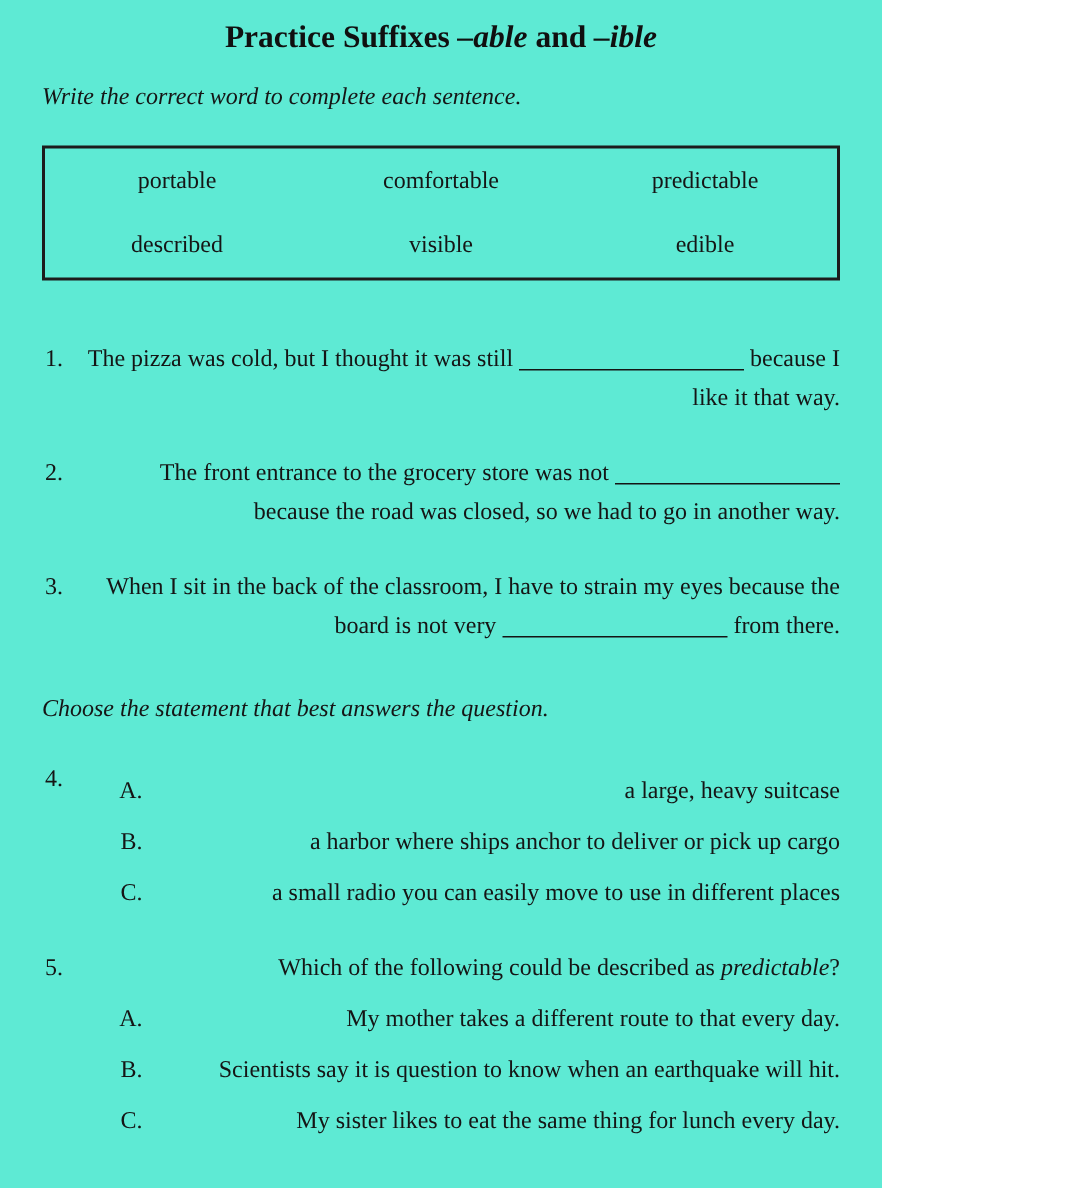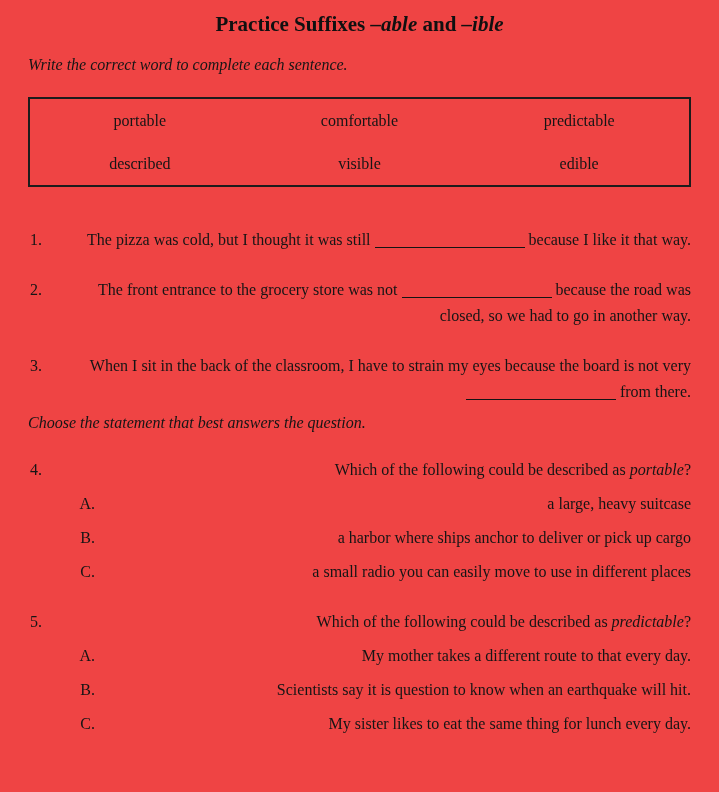--- a/index.html
+++ b/index.html
@@ -1,20 +1,20 @@
 <!DOCTYPE html>
 <html><head>
 <meta charset="utf-8">
 <style>
   html, body { margin: 0; padding: 0; background: #ffffff; }
   .page {
     position: relative;
-    width: 719px;
+    width: 588px;
     height: 792px;
-    background: #ef4444;
+    background: #5eead4;
     color: #151515;
     font-family: "Liberation Serif", "DejaVu Serif", serif;
     font-size: 16px;
     line-height: 26px;
     overflow: hidden;
     box-sizing: border-box;
     padding-top: 11px;
   }
   .title {
     margin: 0;
@@ -23,21 +23,21 @@
     font-weight: bold;
     line-height: 26px;
     color: #101010;
   }
   .title .it { font-style: italic; }
   .instruction {
     margin: 18px 28px 0 28px;
     font-style: italic;
     line-height: 20px;
   }
-  .instruction.second { margin-top: 8px; }
+  .instruction.second { margin-top: 32px; }
   .wordbank {
     margin: 22px 28px 0 28px;
     border: 2px solid #1c1c1c;
     height: 86px;
     display: grid;
     grid-template-columns: 1fr 1fr 1fr;
     grid-template-rows: 1fr 1fr;
     align-items: center;
     justify-items: center;
   }
@@ -93,21 +93,20 @@
   <div class="question">
     <span class="qnum">3.</span>
     <div class="qtext"><span>When I sit in the back of the classroom, I have to strain my eyes because the board is not very </span><span class="blank"></span><span> from there.</span></div>
   </div>
 
   <p class="instruction second">Choose the statement that best answers the question.</p>
 
   <div class="question">
     <span class="qnum">4.</span>
     <div class="qtext">
-      <div><span>Which of the following could be described as </span><span class="it">portable</span><span>?</span></div>
       <div class="choice">
         <span class="cletter">A.</span>
         <span class="ctext">a large, heavy suitcase</span>
       </div>
       <div class="choice">
         <span class="cletter">B.</span>
         <span class="ctext">a harbor where ships anchor to deliver or pick up cargo</span>
       </div>
       <div class="choice">
         <span class="cletter">C.</span>

